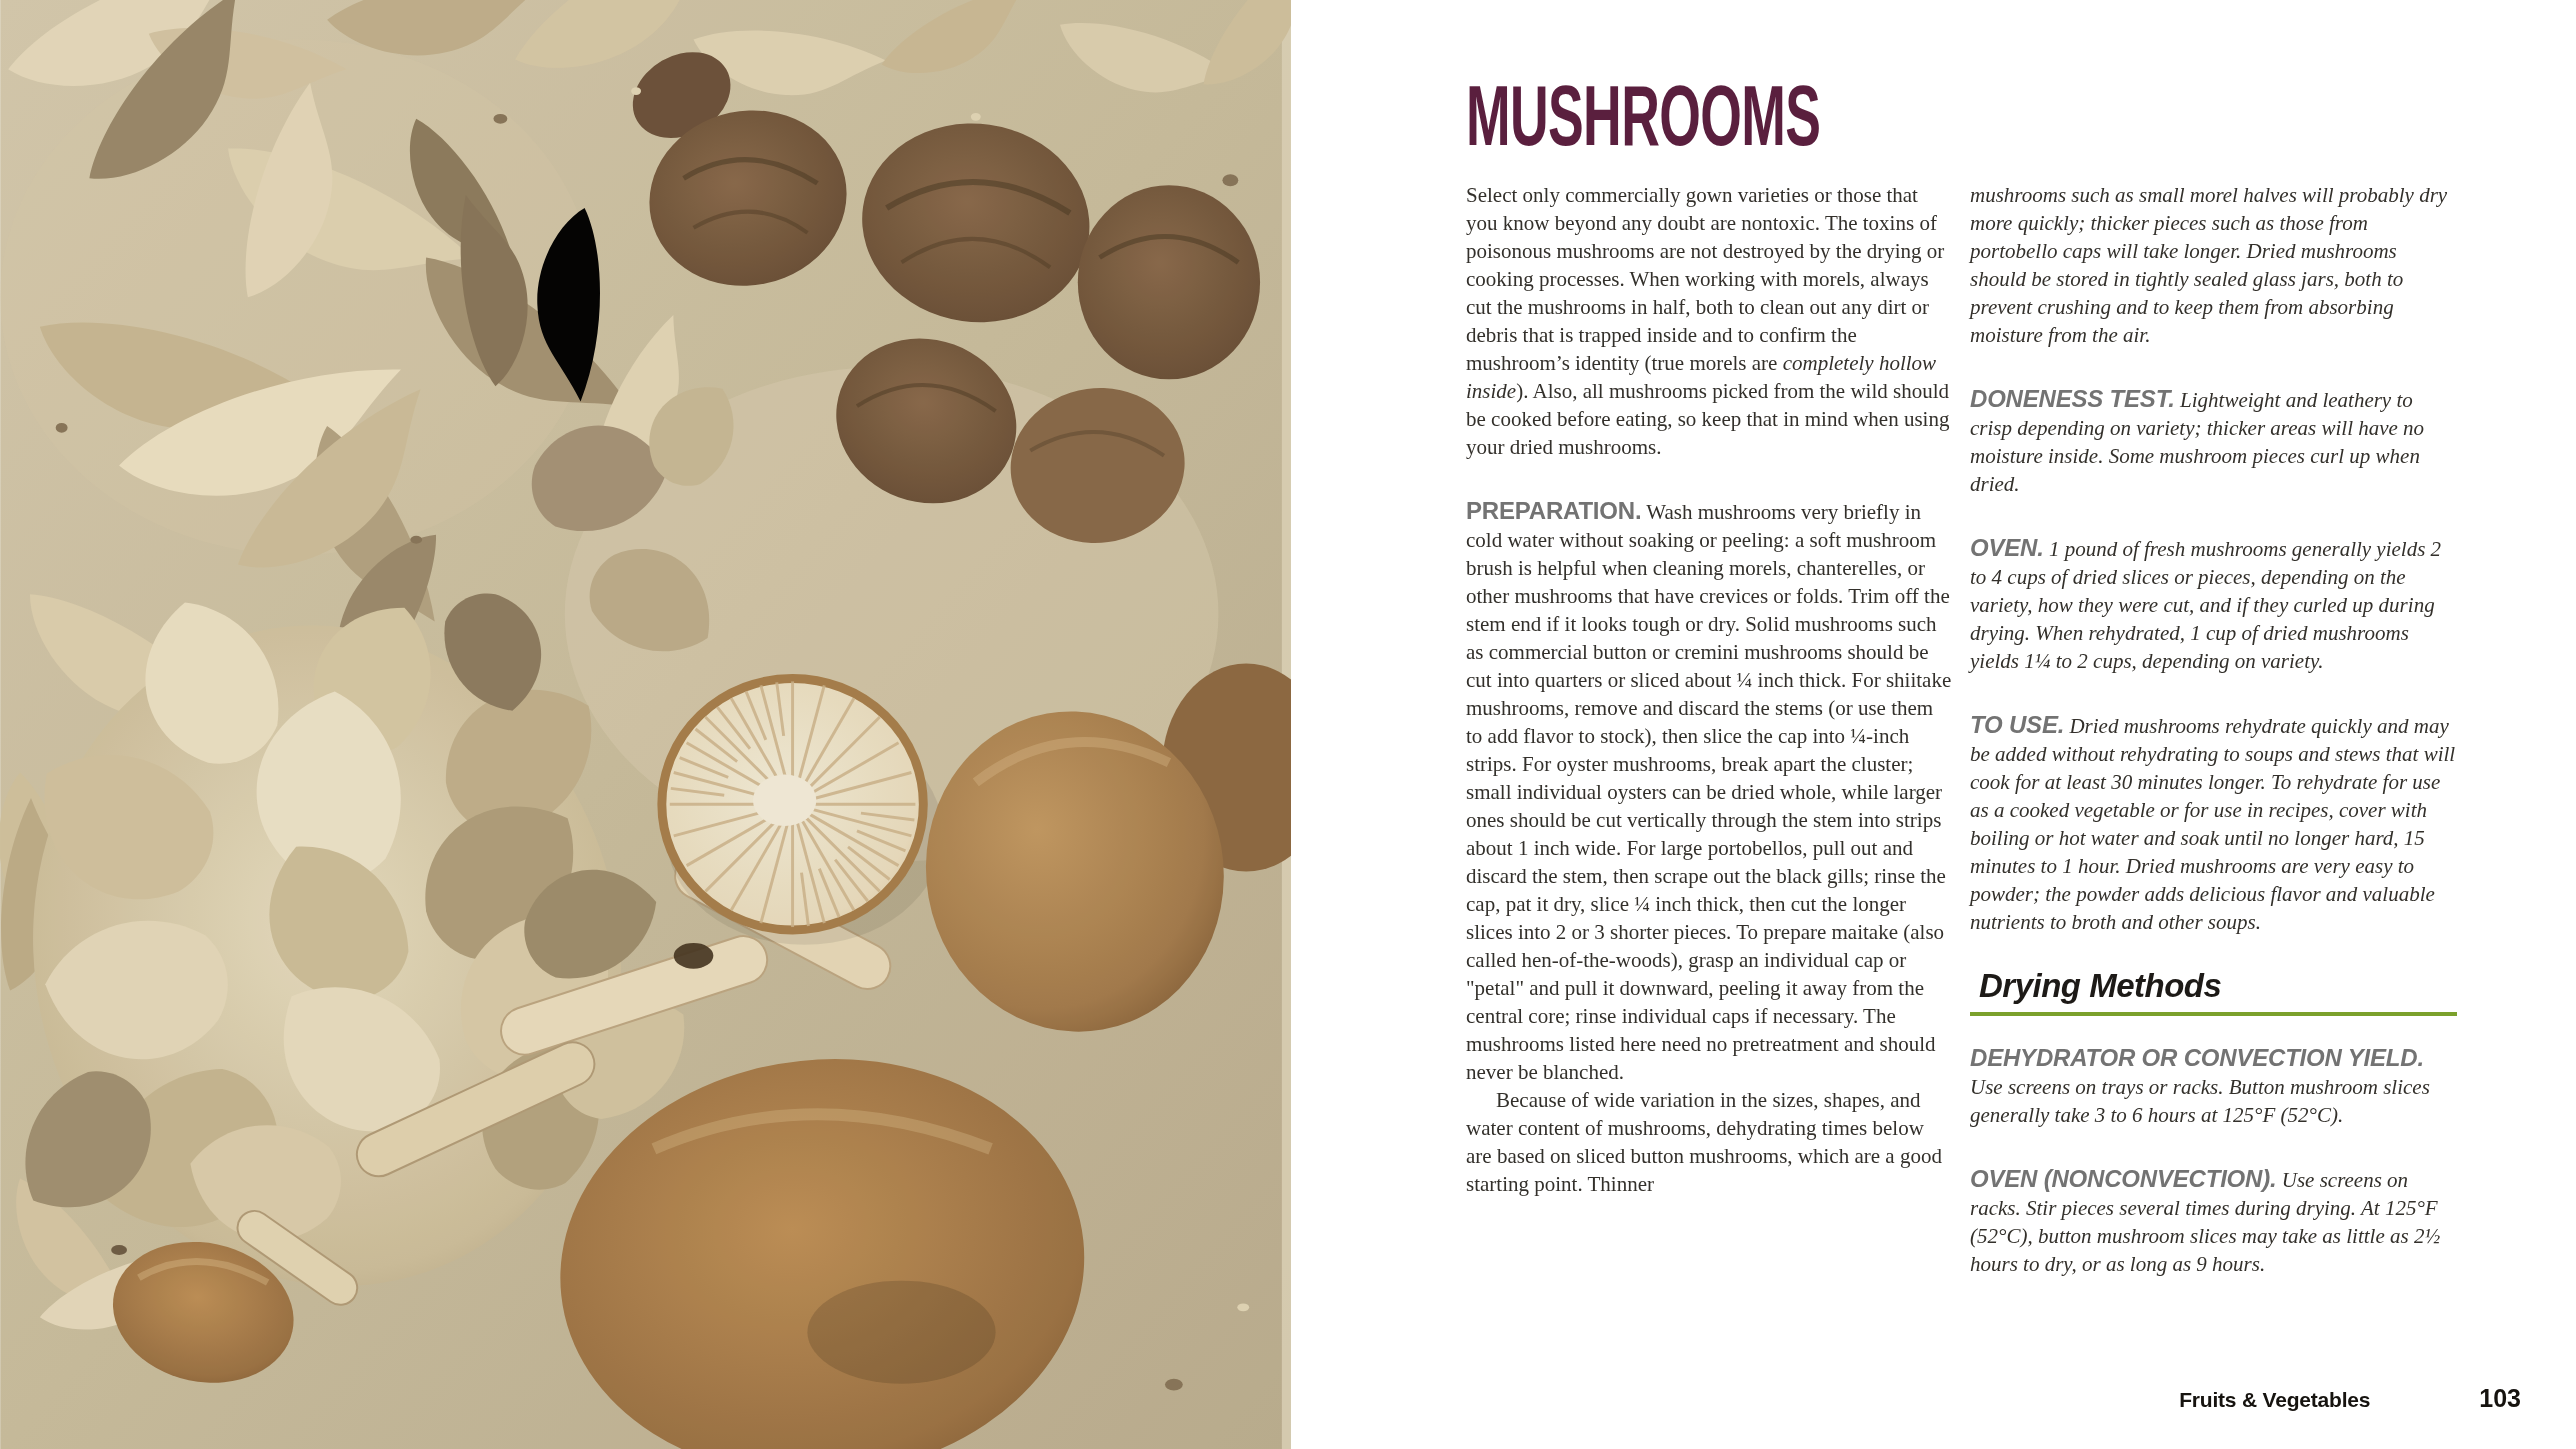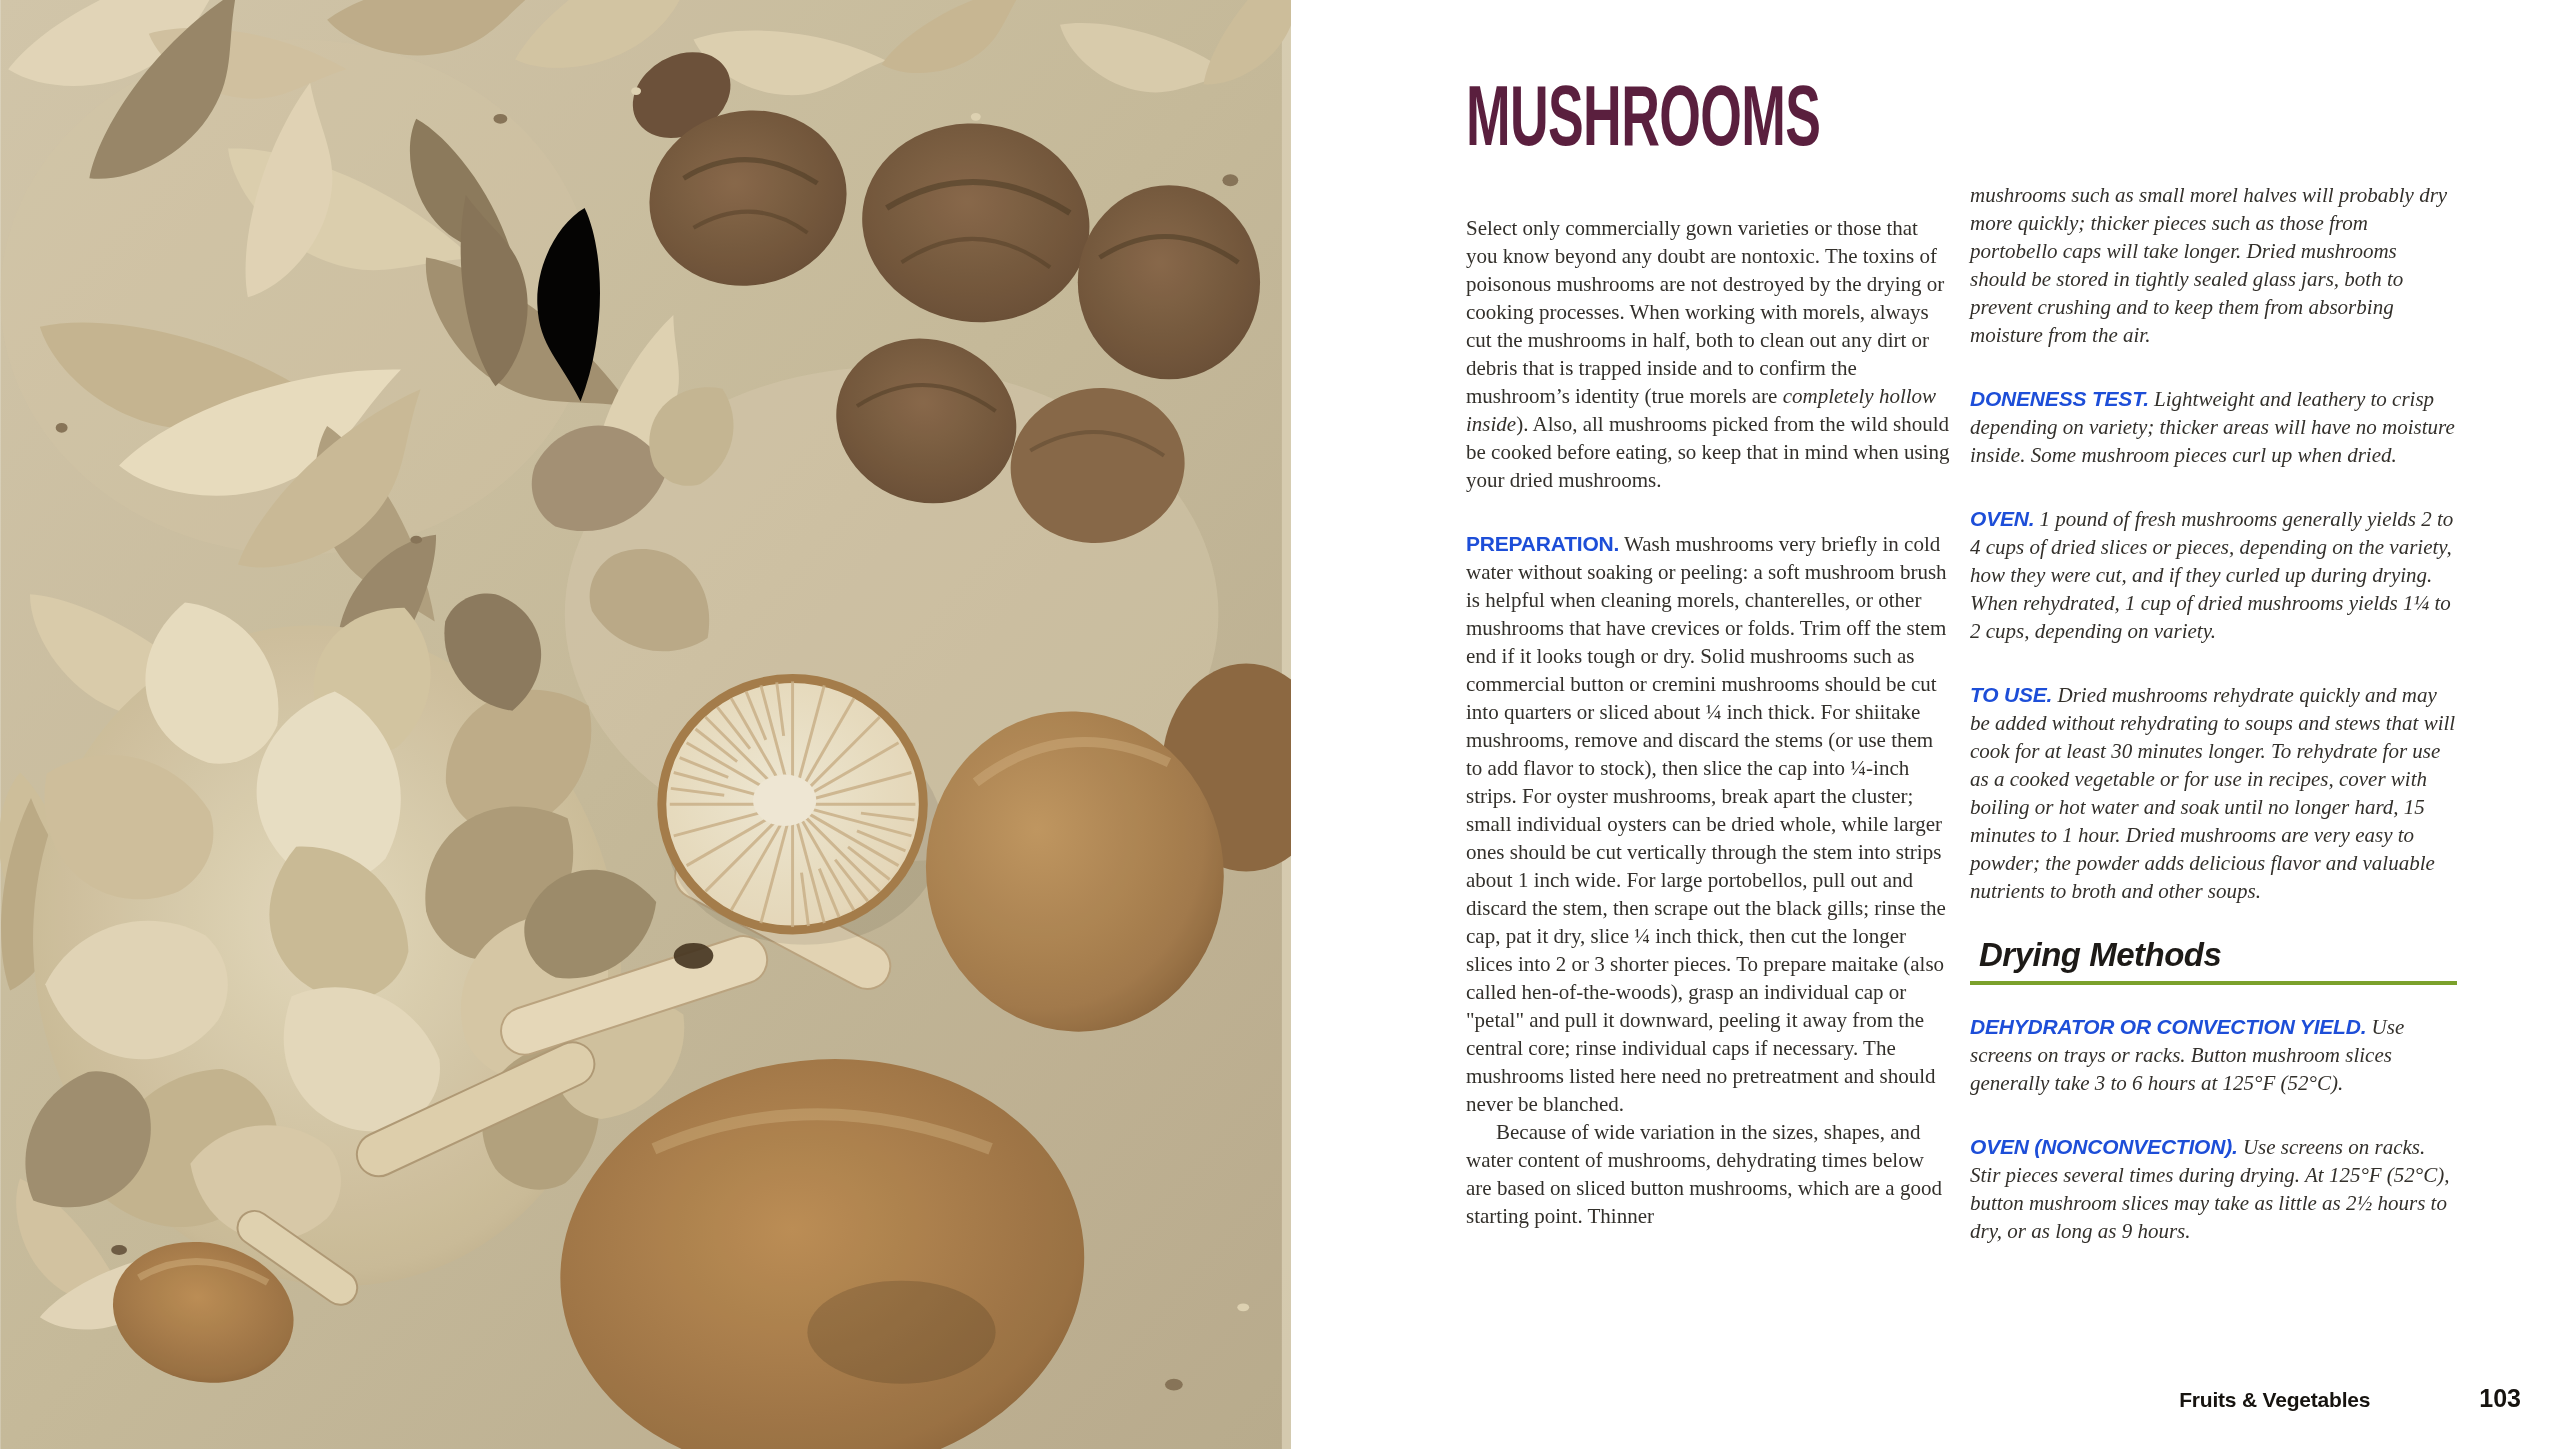--- a/index.html
+++ b/index.html
@@ -9,26 +9,26 @@
   .photo-pane{position:absolute;left:0;top:0;width:1291px;height:1449px;}
   .photo-pane svg{display:block;}
   
   .content-pane{position:absolute;left:1291px;top:0;width:1285px;height:1449px;background:#ffffff;}
   .page-title{position:absolute;left:175px;top:73px;margin:0;
               font-family:"Liberation Sans", sans-serif;font-weight:bold;font-size:85px;line-height:1;
               color:#5a1f3e;letter-spacing:-1px;white-space:nowrap;
               transform:scaleX(.63);transform-origin:left top;}
   .col{position:absolute;top:181px;width:487px;font-size:21px;line-height:28px;color:#33302b;
        text-align:left;}
-  .col-left{left:175px;margin-top:33px;}
+  .col-left{left:175px;}
   .col-right{left:679px;font-style:italic;}
   .col p{margin:0 0 36px;}
   .col p.flow{margin:0;text-indent:30px;}
-  .subhead{font-family:"Liberation Sans", sans-serif;font-weight:bold;font-size:21px;
-           letter-spacing:-0.2px;color:#1d4ed8;}
+  .subhead{font-family:"Liberation Sans", sans-serif;font-weight:bold;font-size:24px;
+           letter-spacing:-0.2px;color:#737373;}
   .italic{font-style:italic;}
   .methods-head{font-family:"Liberation Sans", sans-serif;font-weight:bold;font-size:33px;
                 letter-spacing:-0.5px;color:#1d1a17;margin:0 9px 0;}
   .rule{height:4px;background:#7ba12c;border:none;margin:12px 0 28px;}
   .footer{position:absolute;right:55px;bottom:36px;display:flex;align-items:baseline;gap:69px;
           font-family:"Liberation Sans", sans-serif;font-weight:bold;color:#16130f;}
   .footer-section{font-size:21px;letter-spacing:-0.2px;}
   .footer-page{font-size:25px;letter-spacing:0;margin-left:40px;}
 </style>
 </head>

